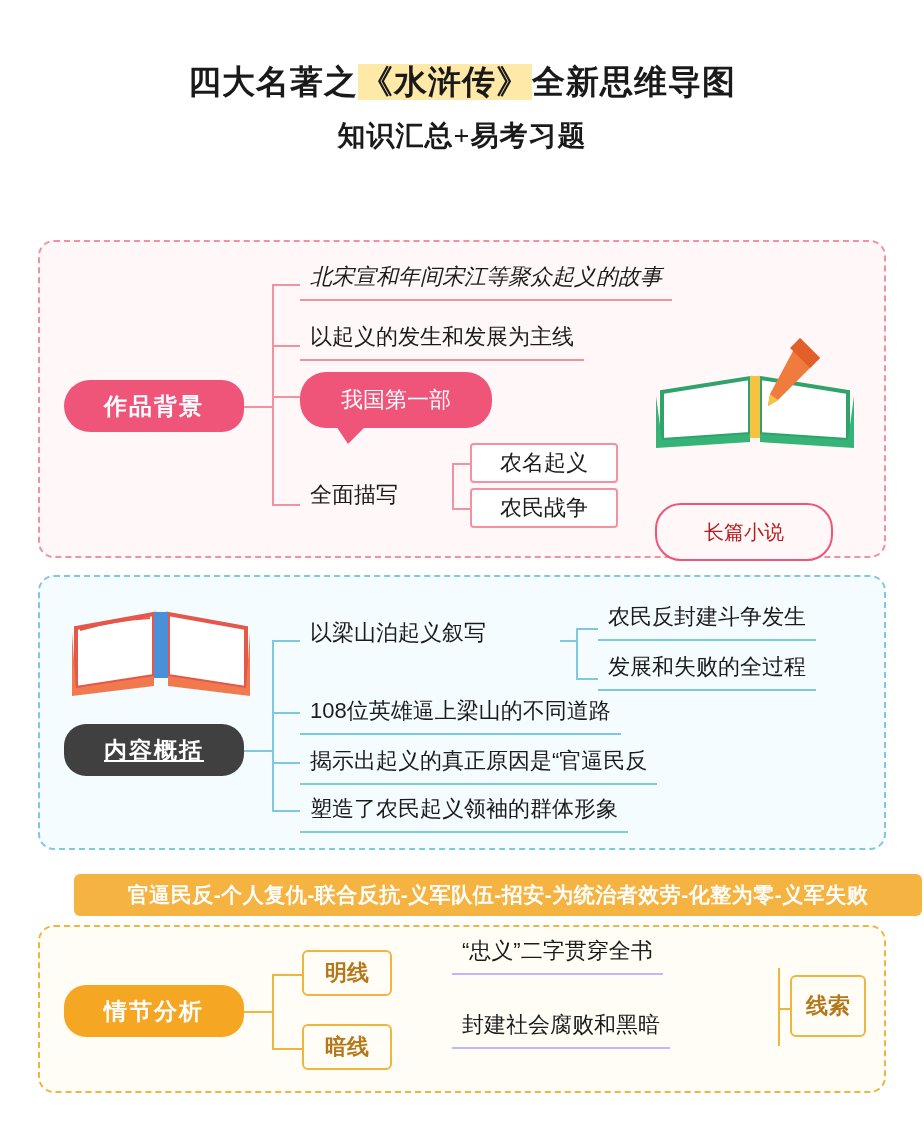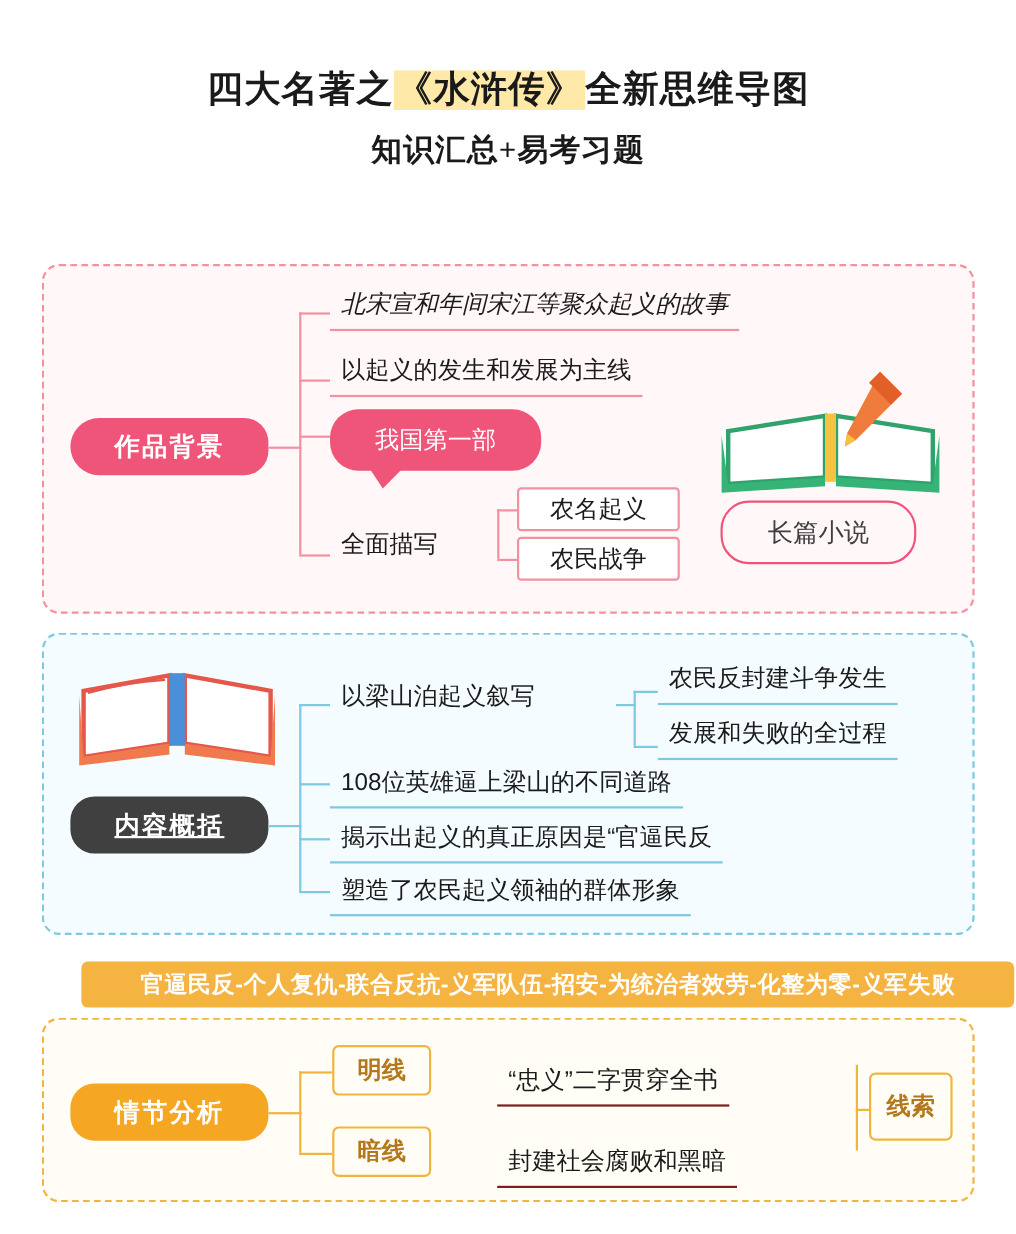--- a/index.html
+++ b/index.html
@@ -104,21 +104,21 @@
   .branch {
     position: absolute;
     font-size: 22px;
     color: #1b1b1b;
     padding: 4px 10px 7px 10px;
     box-sizing: border-box;
     white-space: nowrap;
   }
   .ul-pink  { border-bottom: 2px solid #f2919f; }
   .ul-blue  { border-bottom: 2px solid #7ec8e0; }
-  .ul-gold  { border-bottom: 2px solid #7f1d1d; margin-top: 31px; }
+  .ul-gold  { border-bottom: 2px solid #c4b5fd; }
 
   
   .bubble {
     position: absolute;
     background: #ef5579;
     color: #ffffff;
     font-size: 22px;
     border-radius: 26px;
     display: flex;
     align-items: center;
@@ -131,28 +131,29 @@
     bottom: -16px;
     left: 36px;
     width: 0; height: 0;
     border-left: 12px solid transparent;
     border-right: 18px solid transparent;
     border-top: 18px solid #ef5579;
   }
   .pill-outline {
     position: absolute;
     border: 2px solid #ef5579;
-    color: #404040;
-    font-size: 23px;
+    color: #b91c1c;
+    font-size: 20px;
     border-radius: 26px;
     display: flex;
     align-items: center;
     justify-content: center;
     box-sizing: border-box;
     background: #fff7f8;
+    margin-top: 48px;
   }
 
   
   .boxed {
     position: absolute;
     border: 2px solid #f2919f;
     border-radius: 4px;
     background: #ffffff;
     font-size: 22px;
     color: #1b1b1b;

